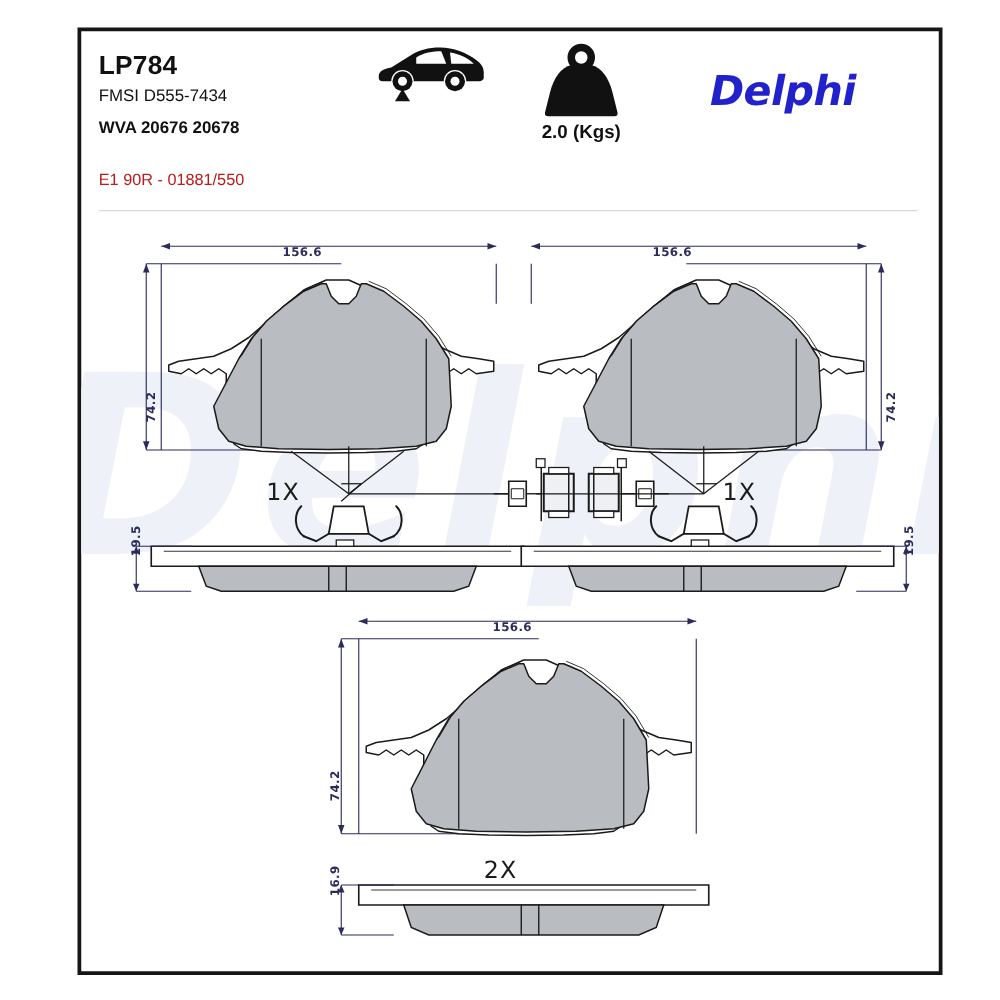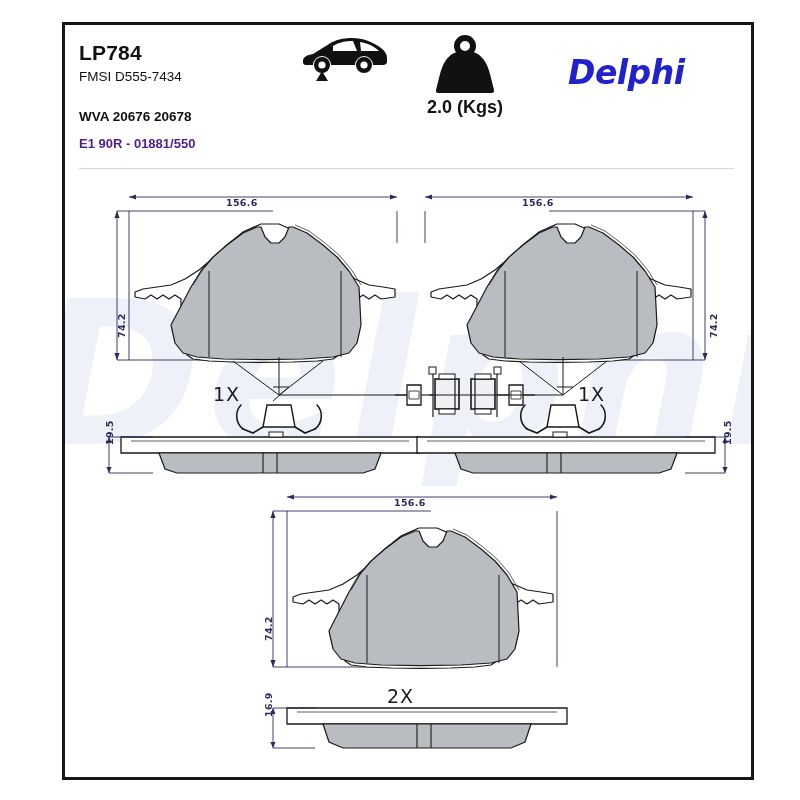--- a/index.html
+++ b/index.html
@@ -45,38 +45,38 @@
   .hdr-title {
     position: absolute; left: 14px; top: 16px;
     font-size: 21px; font-weight: 700; color: #111;
     letter-spacing: 0.2px;
   }
   .hdr-l2 {
     position: absolute; left: 14px; top: 44px;
     font-size: 13.5px; font-weight: 400; color: #111;
   }
   .hdr-l3 {
-    position: absolute; left: 14px; top: 84px;
+    position: absolute; left: 14px; top: 69px;
     font-size: 13.5px; font-weight: 700; color: #111;
   }
   .hdr-l4 {
     position: absolute; left: 14px; top: 111px;
-    font-size: 13px; font-weight: 700; color: #4c1d95;
+    font-size: 13px; font-weight: 400; color: #b91c1c;
   }
   .divider {
     position: absolute; left: 14px; top: 143px;
     width: 655px; height: 1px; background: #d8d8d8;
   }
   
   .icon-car { position: absolute; left: 232px; top: 10px; }
   .icon-weight { position: absolute; left: 362px; top: 7px; }
   .weight-label {
     position: absolute; left: 340px; top: 72px;
     width: 120px; text-align: center;
-    font-size: 18px; font-weight: 700; color: #111;
+    font-size: 15px; font-weight: 700; color: #111;
   }
   
   .brand-delphi {
     position: absolute; left: 503px; top: 28px;
     font-family: "DejaVu Sans", sans-serif;
     font-size: 33px; font-weight: 700; font-style: italic;
     color: #2222cc; letter-spacing: -0.5px;
   }
   .brand-lockheed {
     position: absolute; left: 539px; top: 718px;

